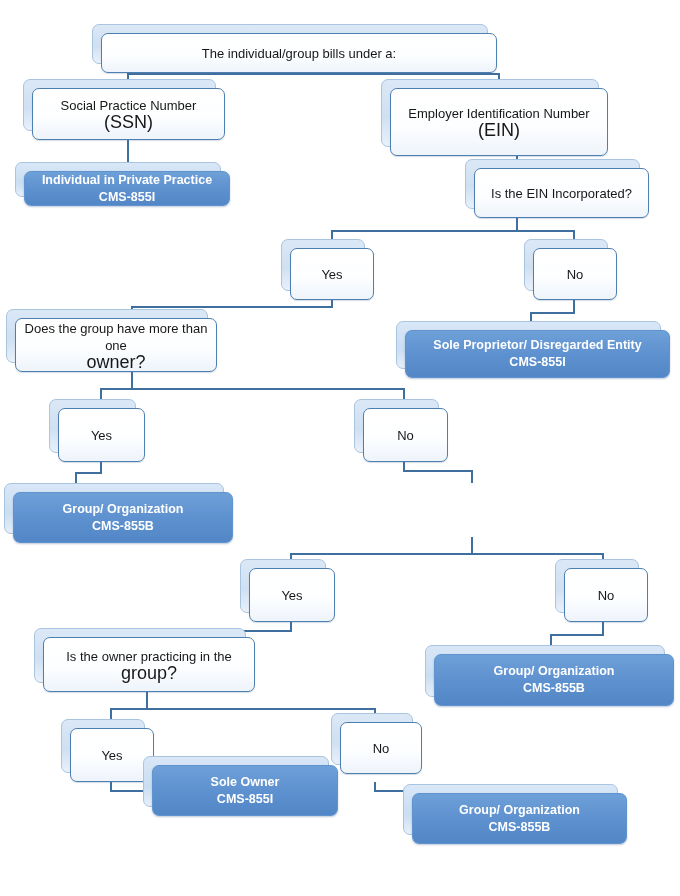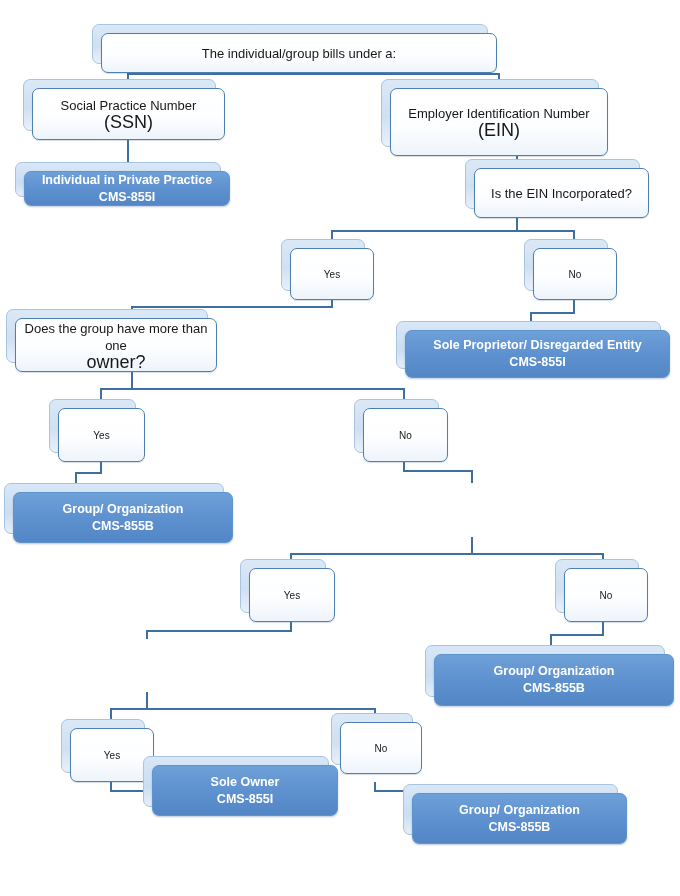--- a/index.html
+++ b/index.html
@@ -56,21 +56,21 @@
   }
   .fill .back{
     background:linear-gradient(180deg,#d9e7f7 0%,#cadef2 60%,#e6eff9 100%);
     border:1px solid #a8c4e0;
   }
 
   .l1{font-size:13px;line-height:17px;}
   .l2{font-size:18px;line-height:17px;}
   .fill .l1{font-weight:bold;font-size:12.5px;}
   .fill .l2{font-weight:bold;font-size:12.5px;}
-  .yn .l1{font-size:10px;}
+  .yn .l1{font-size:13px;}
 </style>
 </head>
 <body>
 
 <div id="canvas">
 
   <div class="ln lnv" style="left:127px;top:73px;width:2px;height:15px;"></div>
   <div class="ln lnh" style="left:127px;top:73px;width:373px;height:2px;"></div>
   <div class="ln lnv" style="left:498px;top:73px;width:2px;height:15px;"></div>
 
@@ -230,20 +230,27 @@
     </div>
   </div>
 
   <div class="node plain yn" style="left:564px;top:568px;width:84px;height:54px;">
     <div class="back"></div>
     <div class="front">
       <div class="l1">No</div>
     </div>
   </div>
 
+  <div class="node plain" style="left:43px;top:637px;width:212px;height:55px;">
+    <div class="back"></div>
+    <div class="front">
+      <div class="l1">Is the owner practicing in the</div>
+      <div class="l2">group?</div>
+    </div>
+  </div>
 
   <div class="node fill" style="left:434px;top:654px;width:240px;height:52px;">
     <div class="back"></div>
     <div class="front">
       <div class="l1">Group/ Organization</div>
       <div class="l2">CMS-855B</div>
     </div>
   </div>
 
   <div class="node plain yn" style="left:70px;top:728px;width:84px;height:54px;">

